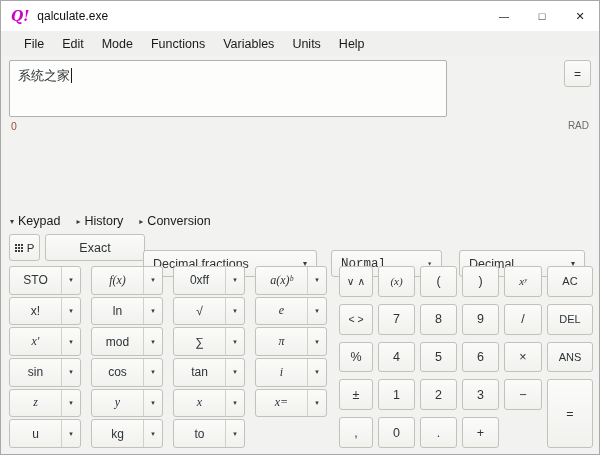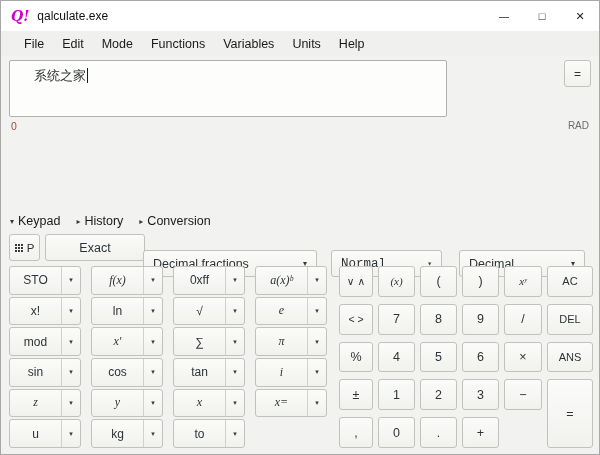--- a/index.html
+++ b/index.html
@@ -14,21 +14,21 @@
   .wc { margin-left:auto; display:flex; height:30px; }
   .wbtn { width:38px; height:30px; display:flex; align-items:center; justify-content:center; font-size:10px; color:#222; cursor:default; }
   .wbtn.max { font-size:11px; }
   .wbtn.close { font-size:11px; }
 
   
   .menubar { position:absolute; top:30px; left:0; right:0; height:25px; background:#f0f0ee; display:flex; align-items:center; padding-left:14px; }
   .menu-item { padding:3px 9px; font-size:12.5px; color:#1a1a1a; }
 
   
-  .input-area { position:absolute; top:59px; left:8px; width:438px; height:57px; background:#fdfdfc; border:1px solid #b3b1ad; border-radius:2px; padding:6px 24px; font-size:13px; }
+  .input-area { position:absolute; top:59px; left:8px; width:438px; height:57px; background:#fdfdfc; border:1px solid #b3b1ad; border-radius:2px; padding:6px 8px; font-size:13px; }
   .caret { display:inline-block; width:1px; height:15px; background:#1a1a1a; vertical-align:text-bottom; margin-left:1px; }
   .btn { background:linear-gradient(#fbfbfa,#f1f1ee); border:1px solid #c3c1bc; border-radius:3px; color:#2e3436; }
   .eq-top { position:absolute; top:59px; left:563px; width:27px; height:27px; font-size:12px; }
 
   
   .statusrow { position:absolute; top:119px; left:10px; right:10px; display:flex; justify-content:space-between; }
   .status-result { font-size:10.5px; color:#a5483b; }
   .status-angle { font-size:10px; color:#6b6b6b; }
 
   
@@ -171,25 +171,25 @@
       <div class="skey">
           <span class="lbl">√</span>
           <span class="arr">▾</span>
         </div>
       <div class="skey">
           <span class="lbl it">e</span>
           <span class="arr">▾</span>
         </div>
 
       <div class="skey">
+          <span class="lbl it">xʹ</span>
+          <span class="arr">▾</span>
+        </div>
+      <div class="skey">
           <span class="lbl">mod</span>
-          <span class="arr">▾</span>
-        </div>
-      <div class="skey">
-          <span class="lbl it">xʹ</span>
           <span class="arr">▾</span>
         </div>
       <div class="skey">
           <span class="lbl">∑</span>
           <span class="arr">▾</span>
         </div>
       <div class="skey">
           <span class="lbl it">π</span>
           <span class="arr">▾</span>
         </div>

